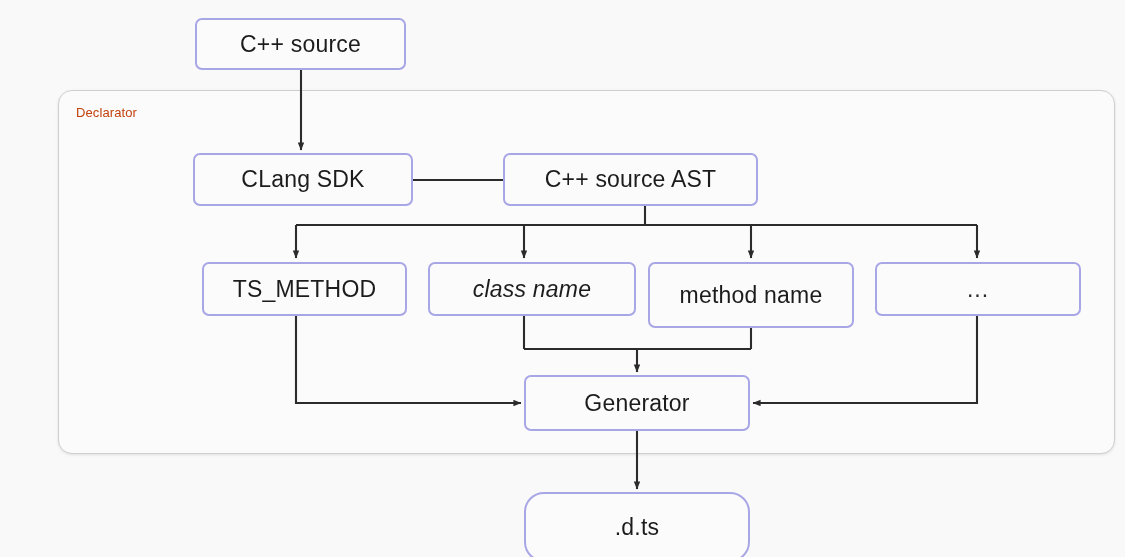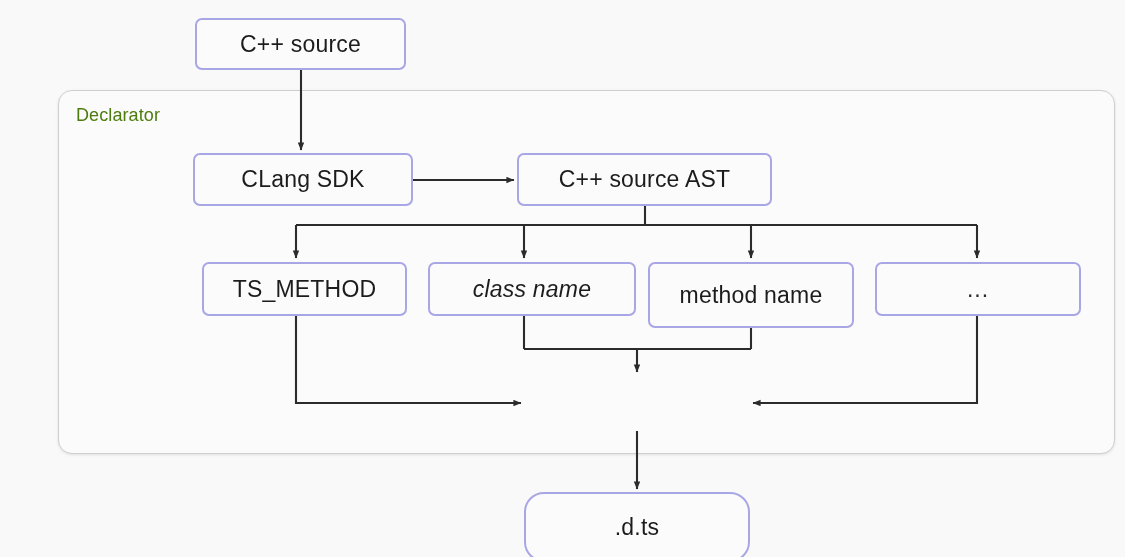--- a/index.html
+++ b/index.html
@@ -26,22 +26,22 @@
   .group-box {
     position: absolute;
     border: 1.5px solid #cfcfcf;
     border-radius: 14px;
     background: #fbfbfb;
     box-shadow: 0 1px 3px rgba(0,0,0,0.10);
     box-sizing: border-box;
   }
   .group-label {
     position: absolute;
-    color: #4d7c0f;
-    font-size: 18px;
+    color: #c2410c;
+    font-size: 13px;
     letter-spacing: 0.1px;
     white-space: nowrap;
   }
   .node {
     position: absolute;
     box-sizing: border-box;
     border: 2px solid #a9a6e6;
     border-radius: 7px;
     background: #fbfbfc;
     display: flex;
@@ -99,38 +99,41 @@
   </svg>
 
   <div class="node" style="left:195px; top:18px; width:211px; height:52px;">
     <span>C++ source</span>
   </div>
 
   <div class="node" style="left:193px; top:153px; width:220px; height:53px;">
     <span>CLang SDK</span>
   </div>
 
-  <div class="node" style="left:517px; top:153px; width:255px; height:53px;">
+  <div class="node" style="left:503px; top:153px; width:255px; height:53px;">
     <span>C++ source AST</span>
   </div>
 
   <div class="node" style="left:202px; top:262px; width:205px; height:54px;">
     <span>TS_METHOD</span>
   </div>
 
   <div class="node" style="left:428px; top:262px; width:208px; height:54px;font-style:italic;">
     <span>class name</span>
   </div>
 
   <div class="node" style="left:648px; top:262px; width:206px; height:66px;">
     <span>method name</span>
   </div>
 
   <div class="node ellipsis" style="left:875px; top:262px; width:206px; height:54px;">
     <span>...</span>
   </div>
 
+  <div class="node" style="left:524px; top:375px; width:226px; height:56px;">
+    <span>Generator</span>
+  </div>
 
   <div class="node" style="left:524px; top:492px; width:226px; height:70px;border-radius:20px;">
     <span>.d.ts</span>
   </div>
 
 </div>
 
 </body></html>

